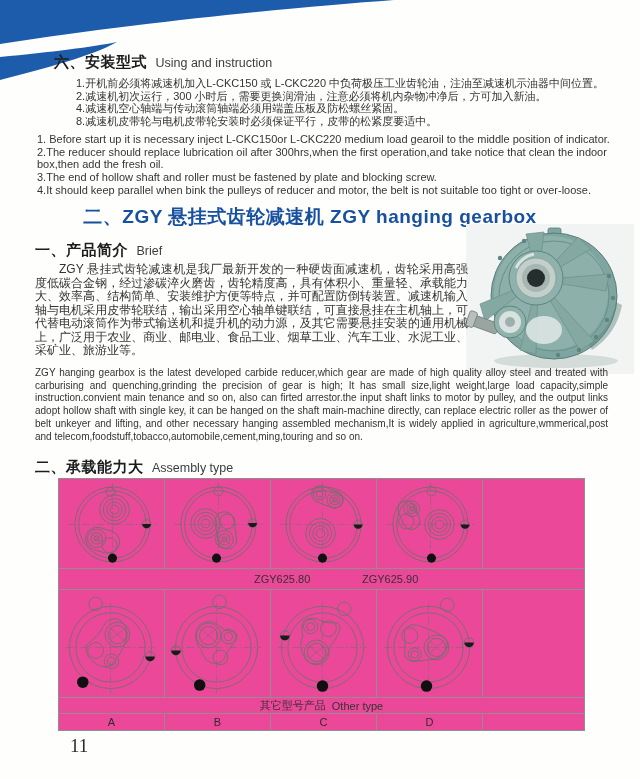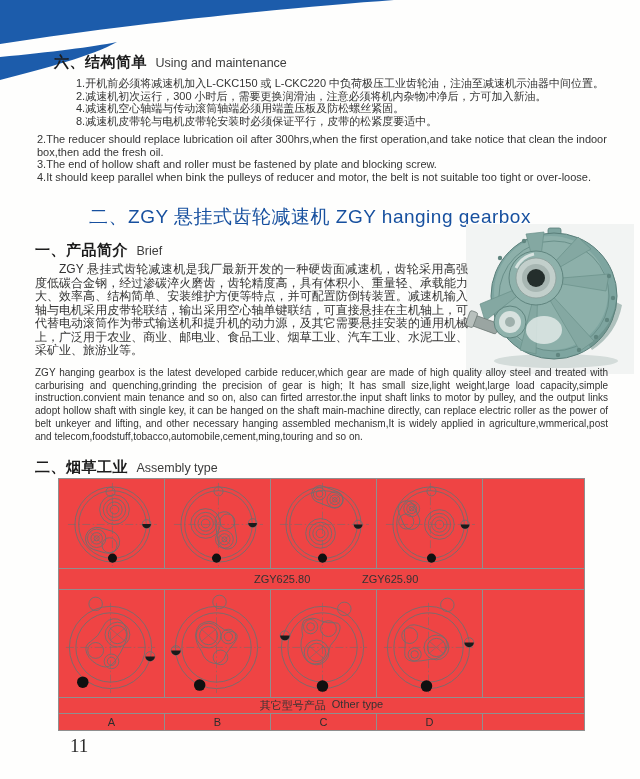--- a/index.html
+++ b/index.html
@@ -14,67 +14,68 @@
   #swoosh{left:0;top:0;width:410px;height:95px;}
   
   #um-head{left:54px;top:53px;white-space:nowrap;}
   .h-zh{font-weight:bold;font-size:15px;color:#1c1c1c;letter-spacing:.5px;}
   .h-en{font-size:12.5px;color:#3d3d3d;margin-left:4px;}
   #um-zh{left:37px;top:77px;width:575px;font-size:11px;line-height:12.6px;color:#333;margin-left:39px;}
   #um-zh div{white-space:nowrap;}
   #um-en{left:37px;top:133px;width:578px;font-size:11px;line-height:12.7px;color:#353535;}
   
   #banner{left:0;top:204px;width:620px;text-align:center;
-    font-size:19px;font-weight:normal;color:#17509f;letter-spacing:.5px;white-space:nowrap;}
+    font-size:19px;font-weight:bold;color:#17509f;letter-spacing:.5px;white-space:nowrap;}
   
   #brief-head{left:35px;top:241px;white-space:nowrap;}
   #brief-zh{left:35px;top:263px;width:433px;font-size:12px;line-height:13.5px;
     text-align:justify;color:#333;text-indent:2em;}
   #photo{left:466px;top:224px;width:168px;height:150px;}
   #brief-en{left:35px;top:367px;width:573px;font-size:10px;line-height:12.7px;
     text-align:justify;color:#333;}
   
   #asm-head{left:35px;top:458px;white-space:nowrap;}
-  #atable{left:58px;top:478px;width:525px;border:1px solid #8f8f8f;background:#ef4444;
+  #atable{left:58px;top:478px;width:525px;border:1px solid #8f8f8f;background:#ec4899;
     display:grid;grid-template-columns:106px 106px 106px 106px 1fr;
     grid-template-rows:90px 21px 108px 16px 16px;}
   .cell{border-right:1px solid #8f8f8f;border-bottom:1px solid #8f8f8f;
     display:flex;align-items:center;justify-content:center;overflow:hidden;}
   .cell.last{border-right:none;}
   .cell.rowlast{border-bottom:none;}
   .merge{grid-column:1/-1;border-bottom:1px solid #8f8f8f;position:relative;
     font-size:11px;color:#333;}
   .merge .lbl-a{position:absolute;left:195px;top:50%;transform:translateY(-50%);}
   .merge .lbl-b{position:absolute;left:303px;top:50%;transform:translateY(-50%);text-align:center;}
-  .merge.center{display:flex;justify-content:center;gap:6px;}
+  .merge.center{display:flex;align-items:center;justify-content:center;gap:6px;}
   .colletter{font-size:11px;color:#2d2d2d;}
   .diag{width:100%;height:100%;display:block;}
   
   #pagenum{left:33px;top:735px;font-family:"Liberation Serif","DejaVu Serif",serif;
     font-size:19px;color:#2b2b2b;margin-left:37px;}
 </style>
 </head>
 <body>
 
 <svg id="swoosh" class="abs" viewBox="0 0 410 95">
   <path d="M0,0 L394,0 C300,7 150,21 0,44 Z" fill="#1c5cab"></path>
   <path d="M0,57 C52,52 92,47 117,42 C92,56 46,68 0,80 Z" fill="#1c5cab"></path>
 </svg>
 
 <div id="um-head" class="abs">
-  <span class="h-zh">六、结构简单</span>
-  <span class="h-en">Using and maintenance</span>
+  <span class="h-zh">六、安装型式</span>
+  <span class="h-en">Using and instruction</span>
 </div>
 <div id="um-zh" class="abs">
   <div>1.开机前必须将减速机加入L-CKC150 或 L-CKC220 中负荷极压工业齿轮油，注油至减速机示油器中间位置。</div>
   <div>2.减速机初次运行，300 小时后，需要更换润滑油，注意必须将机内杂物冲净后，方可加入新油。</div>
   <div>4.减速机空心轴端与传动滚筒轴端必须用端盖压板及防松螺丝紧固。</div>
   <div>8.减速机皮带轮与电机皮带轮安装时必须保证平行，皮带的松紧度要适中。</div>
 </div>
 <div id="um-en" class="abs">
+  <div>1. Before start up it is necessary inject L-CKC150or L-CKC220 medium load gearoil to the middle position of indicator.</div>
   <div>2.The reducer should replace lubrication oil after 300hrs,when the first operation,and take notice that clean the indoor box,then add the fresh oil.</div>
   <div>3.The end of hollow shaft and roller must be fastened by plate and blocking screw.</div>
   <div>4.It should keep parallel when bink the pulleys of reducer and motor, the belt is not suitable too tight or over-loose.</div>
 </div>
 
 <div id="banner" class="abs">二、ZGY 悬挂式齿轮减速机 ZGY hanging gearbox</div>
 
 <div id="brief-head" class="abs">
   <span class="h-zh">一、产品简介</span>
   <span class="h-en">Brief</span>
@@ -118,21 +119,21 @@
   </g>
   <circle cx="44" cy="98" r="16" fill="#8fb2ac" stroke="#5f847e" stroke-width="1"></circle>
   <circle cx="44" cy="98" r="11" fill="#d8e2df"></circle>
   <circle cx="44" cy="98" r="5" fill="#9fb0ac"></circle>
 </svg>
 
 <div id="brief-zh" class="abs">ZGY 悬挂式齿轮减速机是我厂最新开发的一种硬齿面减速机，齿轮采用高强度低碳合金钢，经过渗碳淬火磨齿，齿轮精度高，具有体积小、重量轻、承载能力大、效率高、结构简单、安装维护方便等特点，并可配置防倒转装置。减速机输入轴与电机采用皮带轮联结，输出采用空心轴单键联结，可直接悬挂在主机轴上，可代替电动滚筒作为带式输送机和提升机的动力源，及其它需要悬挂安装的通用机械上，广泛用于农业、商业、邮电业、食品工业、烟草工业、汽车工业、水泥工业、采矿业、旅游业等。</div>
 <div id="brief-en" class="abs">ZGY hanging gearbox is the latest developed carbide reducer,which gear are made of high quality alloy steel and treated with carburising and quenching,grinding the precision of gear is high; It has small size,light weight,large load capacity,simple instruction.convient main tenance and so on, also can firted arrestor.the input shaft links to motor by pulley, and the output links adopt hollow shaft with single key, it can be hanged on the shaft main-machine directly, can replace electric roller as the power of belt unkeyer and lifting, and other necessary hanging assembled mechanism,It is widely applied in agriculture,wmmerical,post and telecom,foodstuff,tobacco,automobile,cement,ming,touring and so on.</div>
 
 <div id="asm-head" class="abs">
-  <span class="h-zh">二、烟草工业</span>
+  <span class="h-zh">二、承载能力大</span>
   <span class="h-en">Assembly type</span>
 </div>
 
 <div id="atable" class="abs">
 
   <div class="cell">
     <svg class="diag" viewBox="0 0 106 90">
       <g fill="none" stroke="#6f6f6f" stroke-width="0.9">
         <line x1="9" y1="46" x2="99" y2="46" stroke-width="0.55" stroke-dasharray="8 2.5 1.5 2.5"></line>
         <line x1="54" y1="4" x2="54" y2="88" stroke-width="0.55" stroke-dasharray="8 2.5 1.5 2.5"></line>

